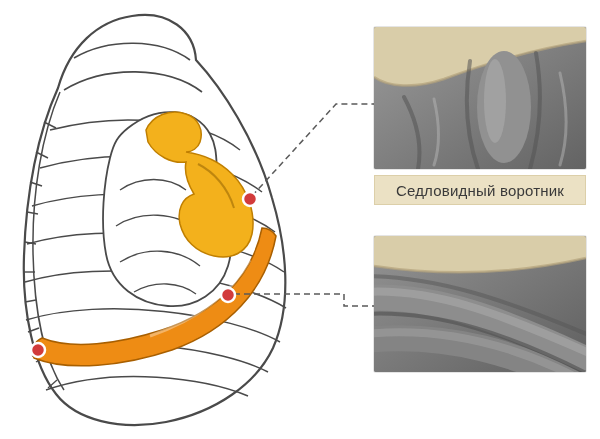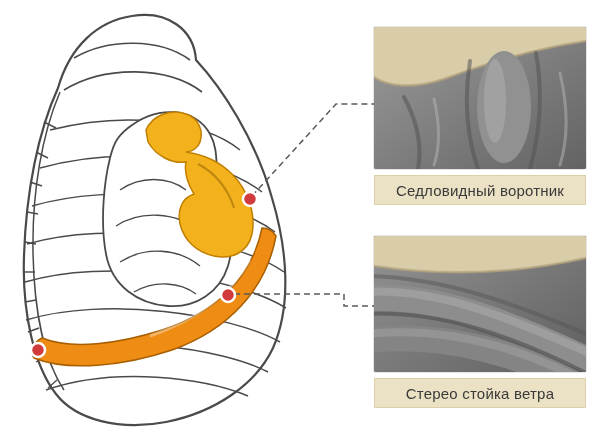--- a/index.html
+++ b/index.html
@@ -171,18 +171,15 @@
 
       <g fill="none" stroke-linecap="round">
         <path d="M -10 62 C 60 58, 130 84, 222 128" stroke="#8d8d8d" stroke-width="26"></path>
         <path d="M -10 104 C 70 96, 150 116, 222 160" stroke="#848484" stroke-width="26"></path>
         <path d="M -10 56 C 60 52, 128 78, 222 120" stroke="#aaaaaa" stroke-width="8" opacity="0.6"></path>
         <path d="M -10 98 C 70 90, 148 110, 222 152" stroke="#a3a3a3" stroke-width="8" opacity="0.55"></path>
         <path d="M -10 78 C 64 74, 136 98, 222 142" stroke="#4f4f4f" stroke-width="4" opacity="0.6"></path>
         <path d="M -10 40 C 60 40, 128 62, 222 102" stroke="#555555" stroke-width="4" opacity="0.5"></path>
       </g>
     </svg>
-    <div class="caption">
-      <span>Стерео стойка ветра</span>
-    </div>
   </div>
 
 </div>
 
 </body></html>

